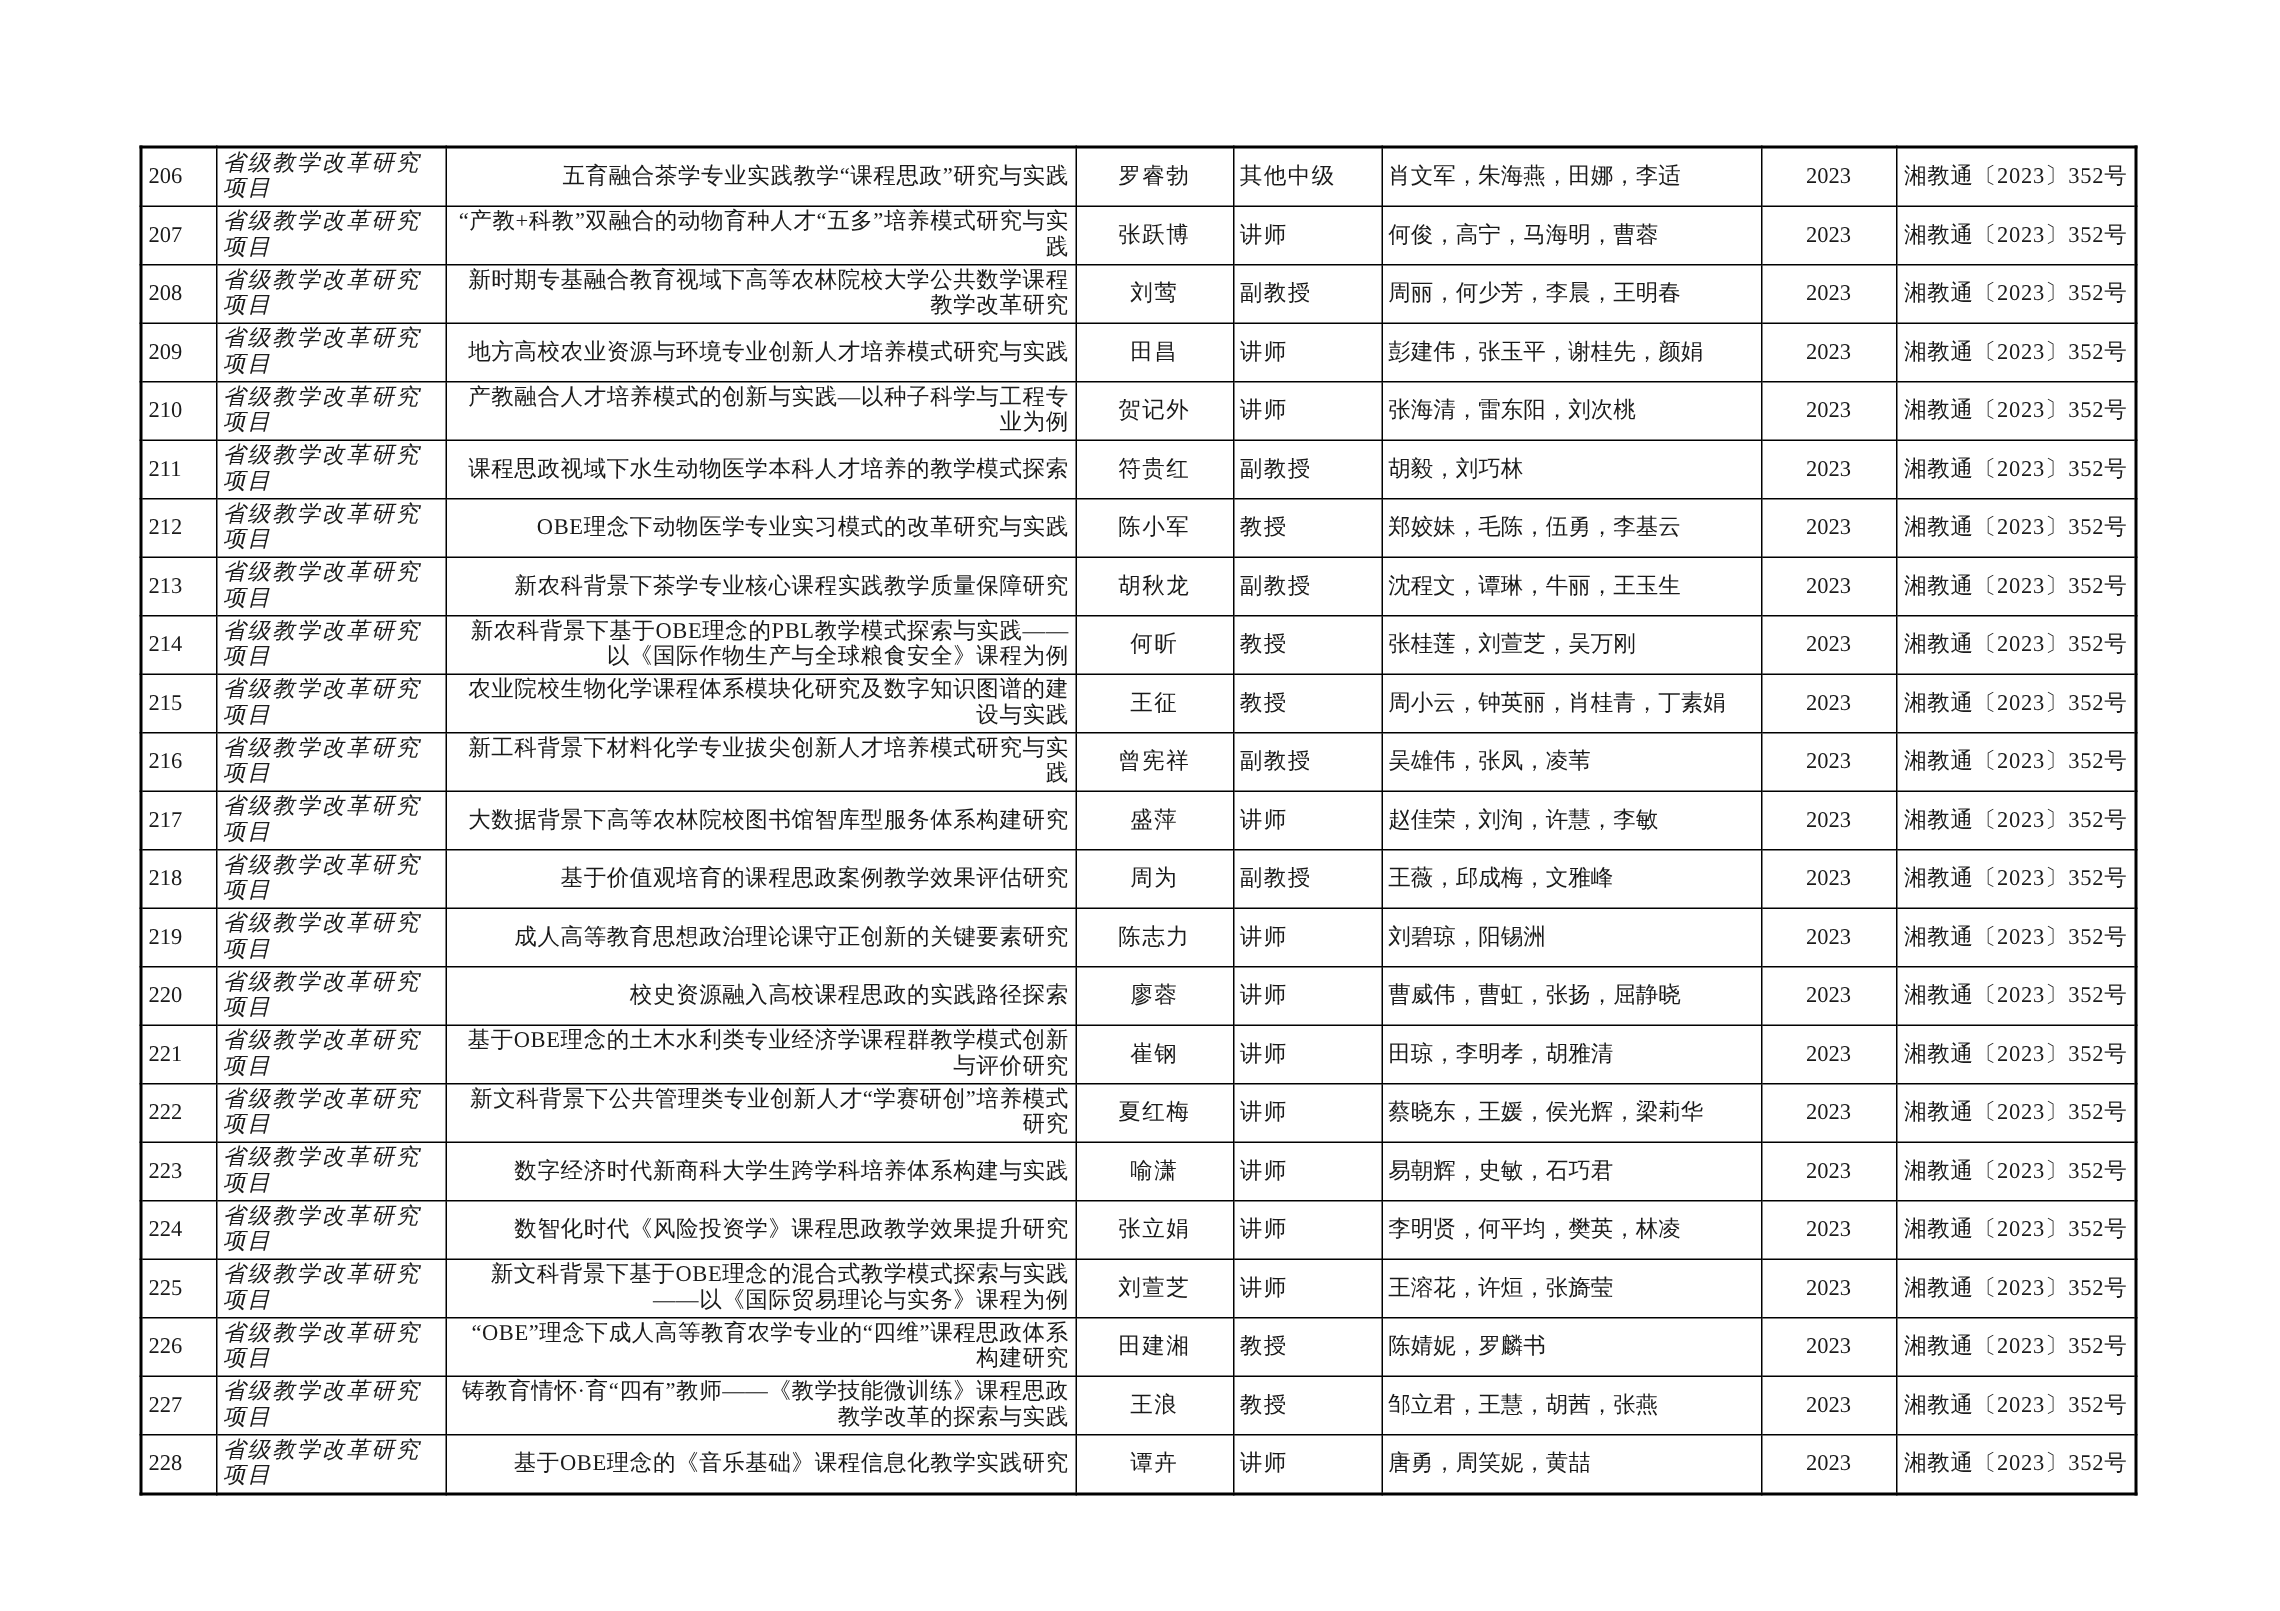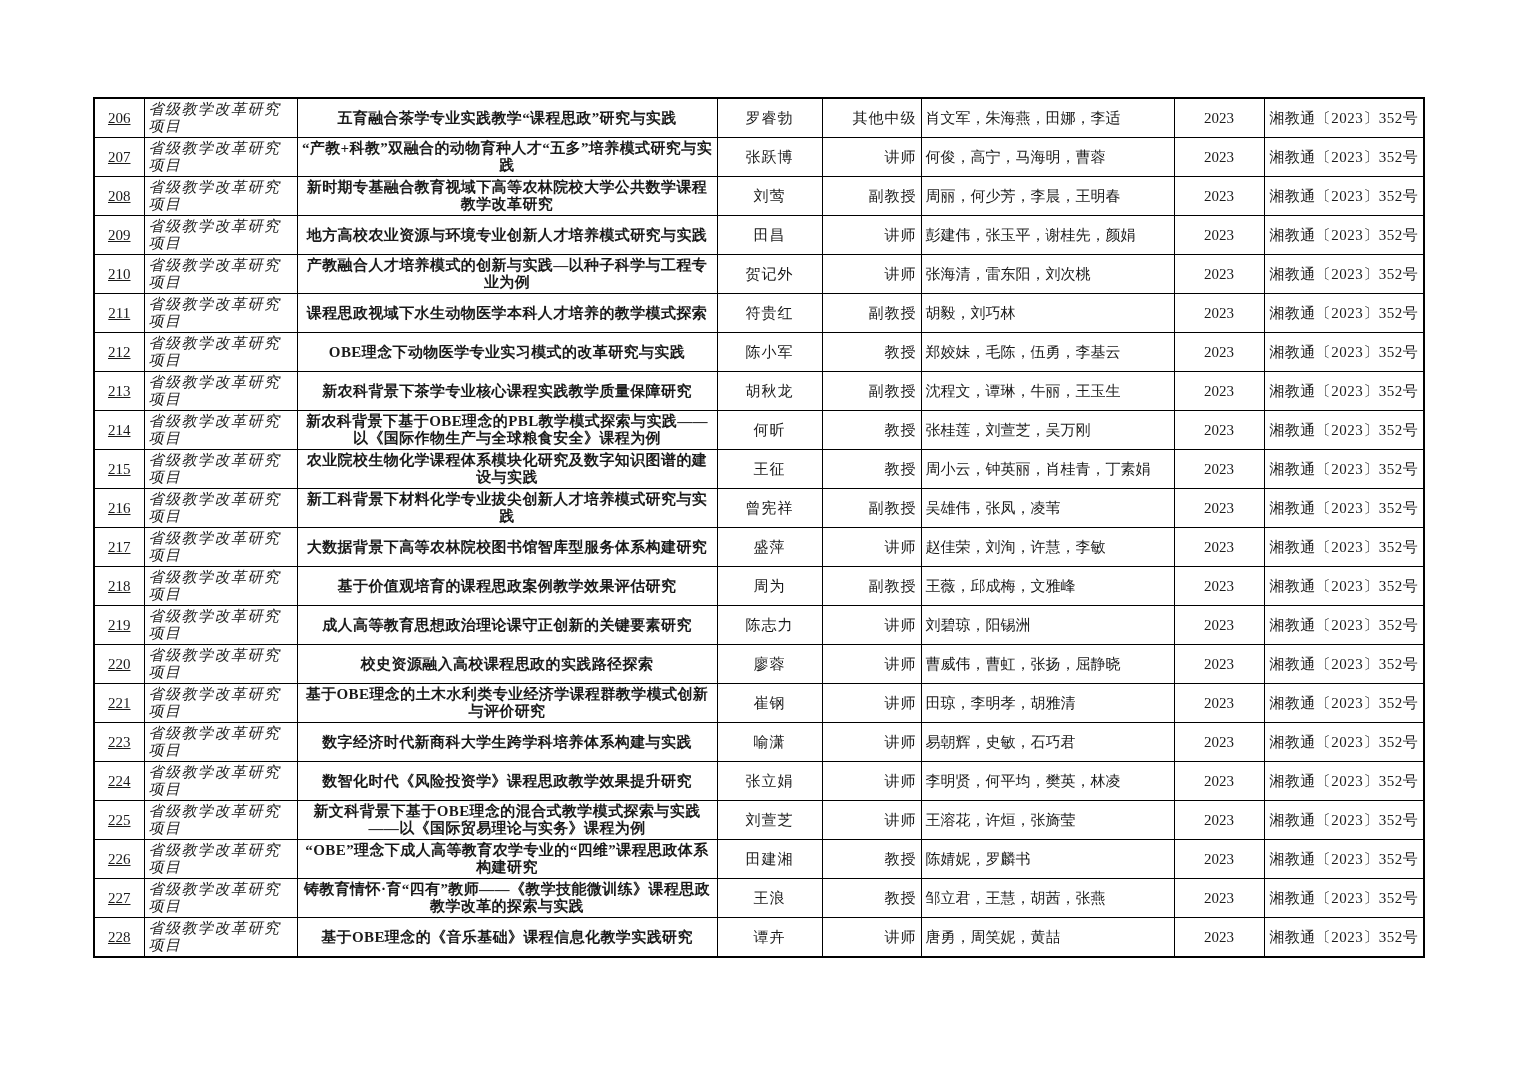--- a/index.html
+++ b/index.html
@@ -24,25 +24,25 @@
     border: 2px solid #000;
   }
   table.projects td {
     border: 1px solid #000;
     vertical-align: middle;
     font-size: 15px;
     line-height: 17px;
     padding: 2px 4px;
     overflow: hidden;
   }
-  td.no    { text-align: center; font-size: 16px; text-decoration: underline; }
+  td.no    { text-align: left; font-size: 16px; }
   td.type  { text-align: left; letter-spacing: 1.5px; font-style: italic; }
-  td.title { text-align: center; letter-spacing: 0.4px; font-weight: bold; }
+  td.title { text-align: right; letter-spacing: 0.4px; }
   td.leader{ text-align: center; letter-spacing: 1px; }
-  td.rank  { text-align: right; letter-spacing: 1px; }
+  td.rank  { text-align: left; letter-spacing: 1px; }
   td.members { text-align: left; }
   td.year  { text-align: center; margin-top: 22px; }
   td.doc   { text-align: center; letter-spacing: 0.5px; word-break: break-all; margin-top: 12px; }
 </style>
 </head>
 <body>
 
 <div class="page">
   <table class="projects">
     <colgroup>
@@ -210,20 +210,30 @@
     <td class="no">221</td>
     <td class="type">省级教学改革研究项目</td>
     <td class="title">基于OBE理念的土木水利类专业经济学课程群教学模式创新与评价研究</td>
     <td class="leader">崔钢</td>
     <td class="rank">讲师</td>
     <td class="members">田琼，李明孝，胡雅清</td>
     <td class="year">2023</td>
     <td class="doc">湘教通〔2023〕352号</td>
   </tr>
         <tr>
+    <td class="no">222</td>
+    <td class="type">省级教学改革研究项目</td>
+    <td class="title">新文科背景下公共管理类专业创新人才“学赛研创”培养模式研究</td>
+    <td class="leader">夏红梅</td>
+    <td class="rank">讲师</td>
+    <td class="members">蔡晓东，王媛，侯光辉，梁莉华</td>
+    <td class="year">2023</td>
+    <td class="doc">湘教通〔2023〕352号</td>
+  </tr>
+        <tr>
     <td class="no">223</td>
     <td class="type">省级教学改革研究项目</td>
     <td class="title">数字经济时代新商科大学生跨学科培养体系构建与实践</td>
     <td class="leader">喻潇</td>
     <td class="rank">讲师</td>
     <td class="members">易朝辉，史敏，石巧君</td>
     <td class="year">2023</td>
     <td class="doc">湘教通〔2023〕352号</td>
   </tr>
         <tr>

